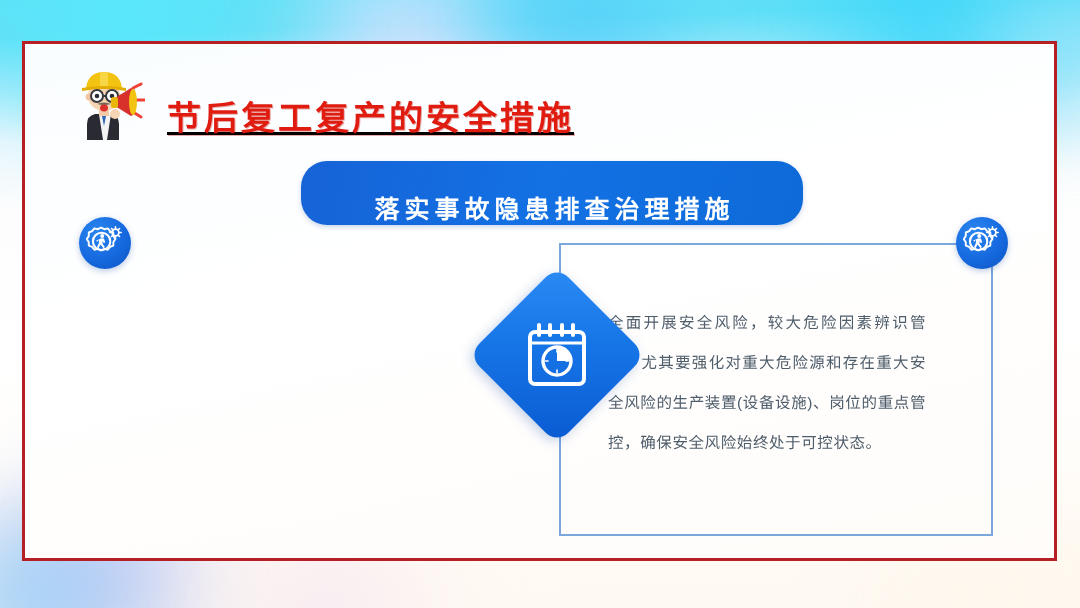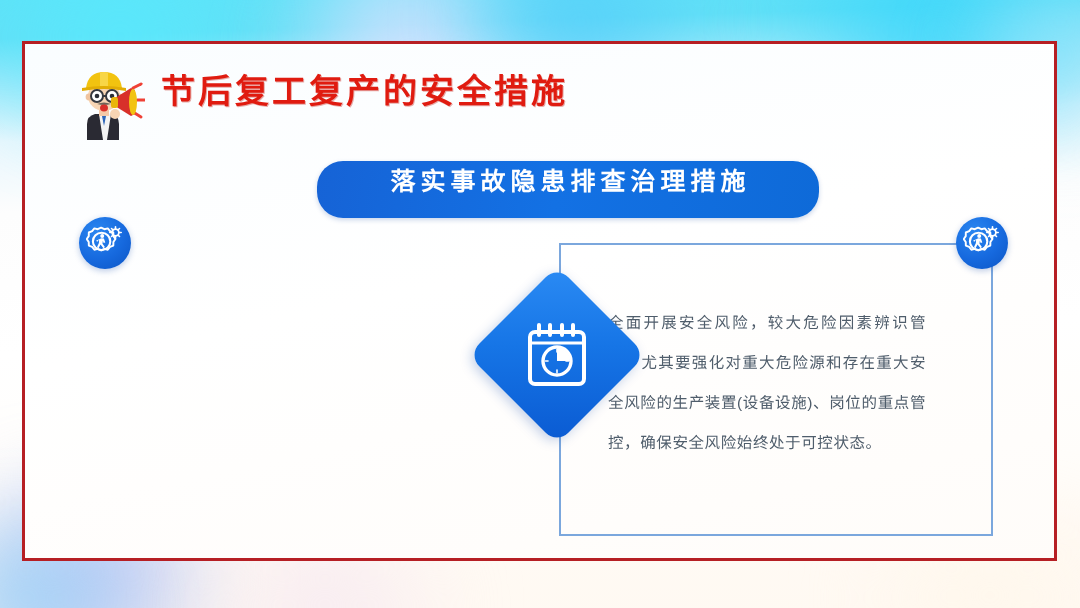--- a/index.html
+++ b/index.html
@@ -98,22 +98,23 @@
     inset: 0;
     background: linear-gradient(168deg, rgba(250,253,255,.97) 0%, rgba(255,255,255,.99) 45%, rgba(255,252,249,.97) 100%);
   }
 
   
   .header-row {
     position: absolute;
     left: 46px;
     top: 20px;
     display: flex;
-    align-items: flex-start;
-    gap: 16px;
+    align-items: flex-end;
+    gap: 22px;
+    text-decoration: underline;
   }
   .mascot {
     position: relative;
     width: 74px;
     height: 76px;
     flex: 0 0 auto;
   }
   .mascot svg { display: block; }
 
   .page-title {
@@ -122,28 +123,28 @@
     font-weight: 700;
     color: #e01b10;
     letter-spacing: 3px;
     white-space: nowrap;
     text-shadow: 1px 1px 0 rgba(190,20,10,.35);
   }
 
   
   .banner-pill {
     position: absolute;
-    left: 292px;
+    left: 276px;
     top: 117px;
     width: 502px;
-    height: 57px;
+    height: 64px;
     border-radius: 26px;
     background: linear-gradient(100deg, #1663d6 0%, #1371e4 48%, #0e6ad8 100%);
     display: flex;
-    align-items: flex-start;
+    align-items: flex-end;
     justify-content: center;
     box-shadow: 0 2px 5px rgba(20,70,160,.22);
   }
   .banner-text {
     color: #ffffff;
     font-size: 25px;
     font-weight: 600;
     letter-spacing: 5px;
     text-indent: 5px;
     white-space: nowrap;

